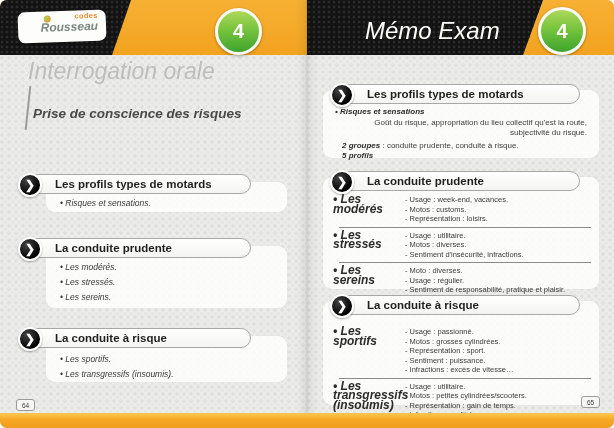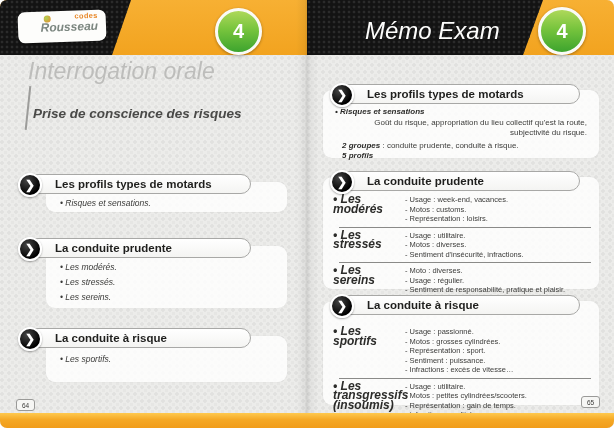--- a/index.html
+++ b/index.html
@@ -135,20 +135,21 @@
       <li>Les sereins.</li>
     </ul>
 
     <div class="panel" style="left:46px;top:336px;width:241px;height:46px;"></div>
     <div class="bar" style="left:28px;top:328px;width:223px;">
       <span class="bar-icon">❯</span>
       <span>La conduite à risque</span>
     </div>
     <ul class="lbullets" style="left:60px;top:352px;">
       <li>Les sportifs.</li>
+      <li>Les transgressifs (insoumis).</li>
     </ul>
 
     <div class="pagenum" style="left:16px;top:399px;">64</div>
   </div>
 
   <div class="page right">
     <div class="header">
       <div class="black-band r"></div>
       <div class="band-title memo">Mémo Exam</div>
       <div class="num-badge r">

